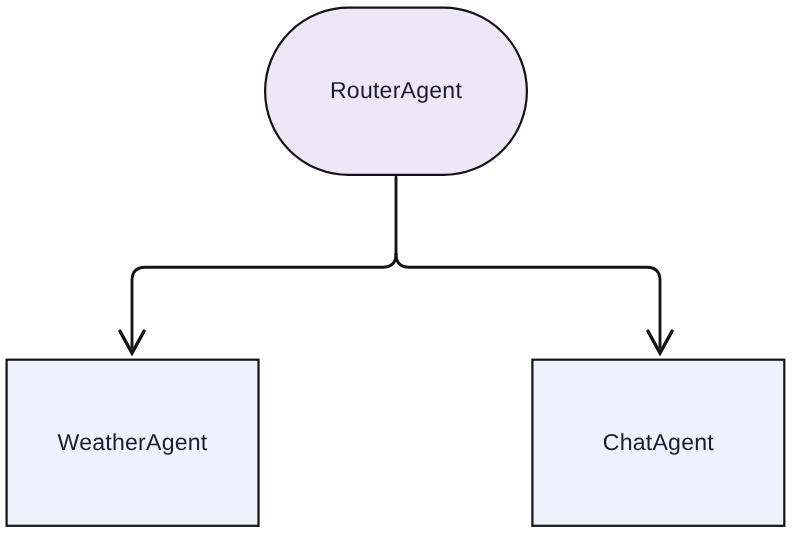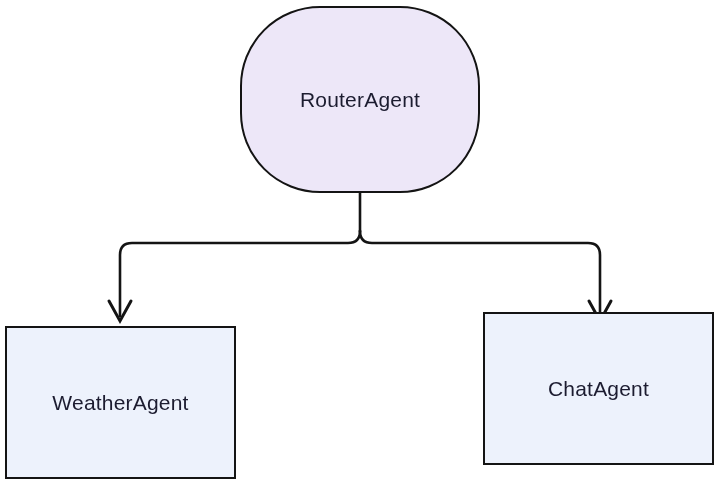--- a/index.html
+++ b/index.html
@@ -46,30 +46,30 @@
     justify-content:center;
     background:var(--leaf-fill);
     border:2.4px solid var(--border);
     color:var(--text);
     font-size:21px;
     letter-spacing:0.2px;
     text-align:center;
   }
   .node-stadium{
     left:240px; top:6px;
-    width:240px; height:187px;
+    width:240px; height:154px;
     border-radius:80px;
     background:var(--router-fill);
   }
   .node-rect{
     width:231px; height:153px;
     border-radius:0;
   }
   .node-weather{ left:5px;  top:326px; }
-  .node-chat{    left:483px; top:312px; }
+  .node-chat{    left:483px; top:326px; }
   .node-label{
     padding:0 12px;
     white-space:nowrap;
   }
 </style>
 </head>
 <body>
 
 <div class="canvas">
 

